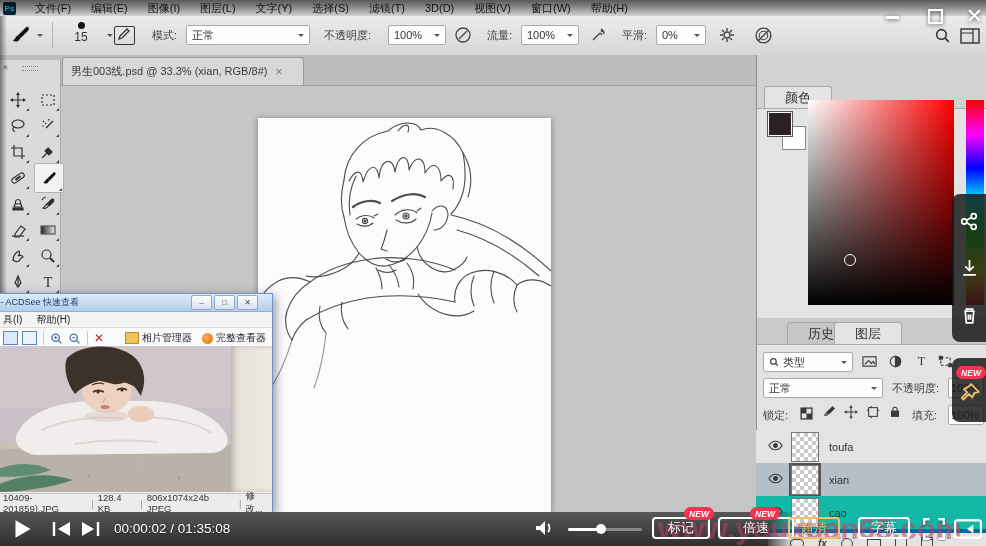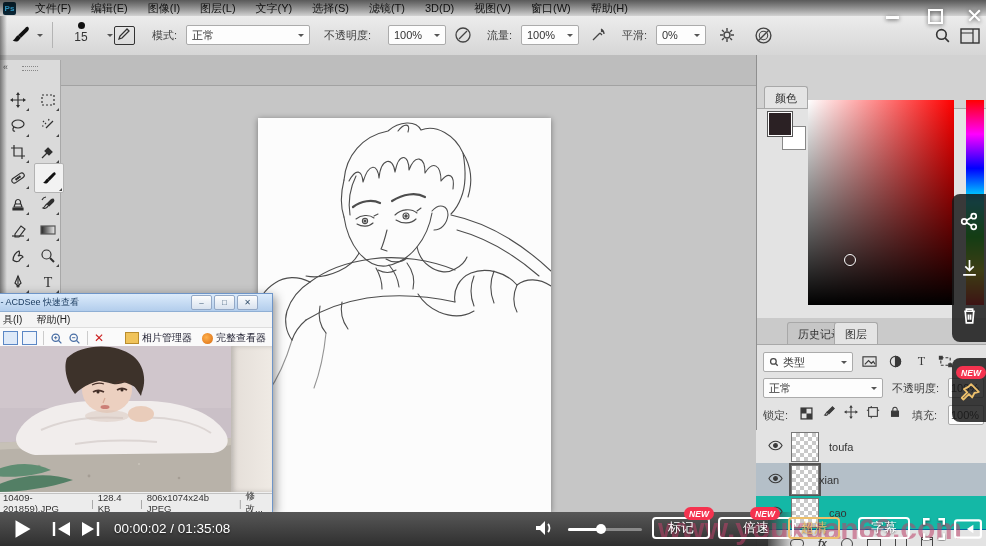--- a/index.html
+++ b/index.html
@@ -18,30 +18,30 @@
   .tabstrip{left:0;top:55px;width:986px;height:30px;background:#bdbdbd;border-bottom:1px solid #a2a2a2;}
   .doctab{left:62px;top:57px;width:242px;height:28px;background:#d8d8d8;border:1px solid #9a9a9a;border-bottom:none;border-radius:3px 3px 0 0;display:flex;align-items:center;font-size:11px;color:#3a3a3a;padding:0 8px;box-sizing:border-box;}
   .toolpanel{left:0;top:60px;width:60px;height:452px;background:#dadada;border-right:1px solid #a8a8a8;}
   .tool{width:24px;height:24px;display:flex;align-items:center;justify-content:center;position:absolute;}
   .tool svg{stroke:#2f2f2f;fill:none;stroke-width:1.2;}
   .tool-sel{background:#f2f2f2;border:1px solid #b3b3b3;border-radius:2px;}
   .cornertri{position:absolute;right:1px;bottom:1px;width:0;height:0;border-left:3px solid transparent;border-bottom:3px solid #444;}
   .canvas{left:258px;top:118px;width:293px;height:394px;background:#fcfcfc;box-shadow:0 1px 6px rgba(0,0,0,.4);}
   
   .rightcol{left:756px;top:55px;width:230px;height:491px;background:#d2d2d2;border-left:1px solid #8f8f8f;}
-  .ptab{height:22px;background:#e4e4e4;border:1px solid #a8a8a8;border-bottom:none;border-radius:3px 3px 0 0;font-size:11px;color:#333;display:flex;align-items:center;padding:0 10px;}
+  .ptab{height:22px;background:#e4e4e4;border:1px solid #a8a8a8;border-bottom:none;border-radius:3px 3px 0 0;font-size:13px;color:#333;display:flex;align-items:center;padding:0 20px;}
   .ptab.inactive{background:#c6c6c6;}
   .panelbody{background:#e3e3e3;border-top:1px solid #a8a8a8;}
   .swatch-fg{width:22px;height:22px;background:#2b2124;border:1px solid #fff;outline:1px solid #555;}
   .swatch-bg{width:22px;height:22px;background:#fff;border:1px solid #888;}
   .sv-square{background:linear-gradient(to top,#000,rgba(0,0,0,0)),linear-gradient(to right,#fff,#f00);}
   .hue-strip{background:linear-gradient(180deg,#f00,#f0f,#00f,#0ff,#0f0,#ff0,#f00);}
   .picker-ring{width:10px;height:10px;border:1.5px solid #fff;border-radius:50%;box-shadow:0 0 1px #000;}
   .thumb-checker{background-color:#fff;background-image:linear-gradient(45deg,#c9c9c9 25%,transparent 25%,transparent 75%,#c9c9c9 75%),linear-gradient(45deg,#c9c9c9 25%,transparent 25%,transparent 75%,#c9c9c9 75%);background-size:8px 8px;background-position:0 0,4px 4px;border:1px solid #777;}
-  .layer-row{left:756px;width:230px;height:33px;display:flex;align-items:center;border-bottom:1px solid #0369a1;font-size:11px;color:#333;}
+  .layer-row{left:756px;width:230px;height:33px;display:flex;align-items:center;border-bottom:4px solid #0369a1;font-size:11px;color:#333;}
   .licon svg{stroke:#3a3a3a;fill:none;stroke-width:1.2;}
   
   .acd{left:-42px;top:293px;width:313px;height:218px;border:1px solid #6e95c8;box-shadow:2px 3px 10px rgba(0,0,0,.45);background:#f0f0f0;}
   .acd-title{height:17px;background:linear-gradient(180deg,#dcebfb,#b2cdec);border-bottom:1px solid #8fafd4;display:flex;align-items:center;font-size:9px;color:#1c3c60;}
   .acd-btn{width:19px;height:13px;background:linear-gradient(180deg,#fdfdfd,#d8e2ef);border:1px solid #93a8c6;border-radius:2px;margin-left:2px;display:flex;align-items:center;justify-content:center;font-size:8px;color:#33506e;line-height:1;}
   .acd-menu{height:15px;background:#f4f4f4;display:flex;align-items:center;font-size:10px;color:#222;border-bottom:1px solid #ddd;}
   .acd-tools{height:20px;background:#fafafa;border-bottom:1px solid #ccc;display:flex;align-items:center;font-size:10px;color:#223;}
   .acd-status{height:19px;background:#ececec;border-top:1px solid #c2c2c2;display:flex;align-items:center;font-size:9.5px;color:#333;}
   .acd-sep{color:#999;padding:0 4px;}
   
@@ -137,20 +137,24 @@
   <svg class="abs" style="left:934px;top:27px;" width="17" height="17" viewBox="0 0 16 16">
       <circle cx="7" cy="7" r="4.5" fill="none" stroke="#333" stroke-width="1.5"></circle>
       <path d="M10.5 10.5L14 14" stroke="#333" stroke-width="1.5"></path>
     </svg>
   <svg class="abs" style="left:960px;top:28px;" width="20" height="16" viewBox="0 0 20 16">
       <rect x="1" y="1" width="18" height="14" fill="none" stroke="#333" stroke-width="1.4"></rect>
       <path d="M13 1v14M1 5h12" stroke="#333" stroke-width="1.2"></path>
     </svg>
 
   <div class="abs tabstrip"></div>
+  <div class="abs doctab">
+    <span style="white-space:nowrap;">男生003线.psd @ 33.3% (xian, RGB/8#)</span>
+    <span style="margin-left:8px;color:#777;font-size:12px;">×</span>
+  </div>
 
   <div class="abs toolpanel">
     <div style="position:absolute;left:3px;top:2px;font-size:9px;color:#555;">«</div>
     <div style="position:absolute;left:22px;top:6px;width:16px;height:3px;border-top:1px dotted #888;border-bottom:1px dotted #888;"></div>
   </div>
 
   <div class="abs tool" style="left:6px;top:88px;">
       <svg width="16" height="16" viewBox="0 0 16 16">
         <path d="M8 2v12M2 8h12"></path>
         <path d="M8 0l2 3H6zM8 16l2-3H6zM0 8l3-2v4zM16 8l-3-2v4z" fill="#2f2f2f" stroke="none"></path>
@@ -396,21 +400,21 @@
         </svg></span>
     <span class="thumb-checker" style="width:26px;height:28px;"></span>
     <span style="margin-left:10px;">toufa</span>
   </div>
   <div class="abs layer-row" style="top:463px;background:#b4bfc8;">
     <span class="licon" style="margin:0 8px 0 12px;"><svg width="15" height="11" viewBox="0 0 16 11">
           <path d="M1 5.5C3 2 6 1 8 1s5 1 7 4.5C13 9 10 10 8 10S3 9 1 5.5z"></path>
           <circle cx="8" cy="5.5" r="2" fill="#3a3a3a"></circle>
         </svg></span>
     <span class="thumb-checker" style="width:26px;height:28px;outline:2px solid #555;"></span>
-    <span style="">xian</span>
+    <span style="margin-left:10px;">xian</span>
   </div>
   <div class="abs layer-row" style="top:496px;background:#14b8a6;">
     <span class="licon" style="margin:0 8px 0 12px;"><svg width="15" height="11" viewBox="0 0 16 11">
           <path d="M1 5.5C3 2 6 1 8 1s5 1 7 4.5C13 9 10 10 8 10S3 9 1 5.5z"></path>
           <circle cx="8" cy="5.5" r="2" fill="#3a3a3a"></circle>
         </svg></span>
     <span class="thumb-checker" style="width:26px;height:28px;"></span>
     <span style="margin-left:10px;">cao</span>
   </div>
 

